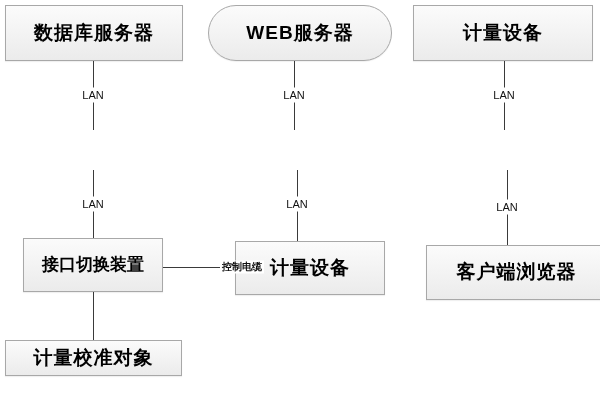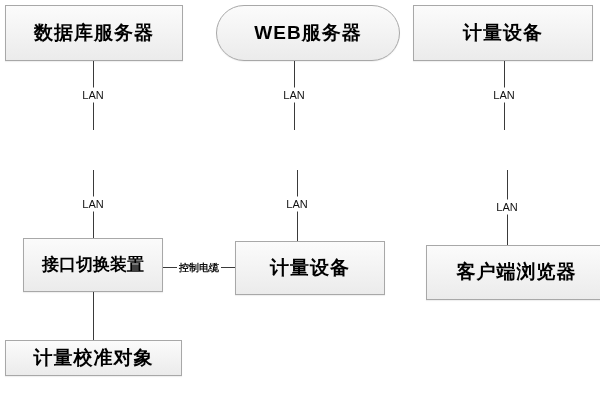--- a/index.html
+++ b/index.html
@@ -34,21 +34,21 @@
     text-align: center;
     line-height: 1.1;
     box-shadow: 0 1px 1px rgba(0,0,0,0.06);
   }
   .node.sans {
     font-family: "Liberation Sans", "DejaVu Sans", sans-serif;
   }
 
   
   #node-db        { left: 5px;   top: 5px;   width: 178px; height: 56px; font-size: 19px; }
-  #node-web       { left: 216px; top: 5px;   width: 184px; height: 56px; font-size: 19px; border-radius: 28px; }
+  #node-web       { left: 208px; top: 5px;   width: 184px; height: 56px; font-size: 19px; border-radius: 28px; }
   #node-control   { left: 413px; top: 5px;   width: 180px; height: 56px; font-size: 19px; }
   #node-ethernet  { left: 15px;  top: 130px; width: 575px; height: 40px; font-size: 19px; }
   #node-switch    { left: 23px;  top: 238px; width: 140px; height: 54px; font-size: 17px; letter-spacing: 0px; }
   #node-meter     { left: 235px; top: 241px; width: 150px; height: 54px; font-size: 19px; }
   #node-browser   { left: 426px; top: 245px; width: 181px; height: 55px; font-size: 19px; }
   #node-calobject { left: 5px;   top: 340px; width: 177px; height: 36px; font-size: 19px; }
 
   
   .vline {
     position: absolute;
@@ -68,25 +68,26 @@
     color: #111111;
     font-family: "Liberation Sans", "DejaVu Sans", sans-serif;
     font-size: 11px;
     line-height: 13px;
     padding: 1px 3px;
     white-space: nowrap;
     transform: translate(-50%, -50%);
     text-align: center;
   }
   .edge-label.cn {
-    font-family: Liberation Serif, serif;
+    font-family: Liberation Mono, monospace;
     font-size: 10px;
     font-weight: 700;
     letter-spacing: 0px;
     padding: 0 2px;
+    margin-left: 43px;
   }
 </style>
 </head>
 <body>
 
 <div id="diagram-canvas">
 
   <div class="vline" style="left:93px;  top:61px;  height:69px;"></div>
   <div class="vline" style="left:294px; top:61px;  height:69px;"></div>
   <div class="vline" style="left:504px; top:61px;  height:69px;"></div>

